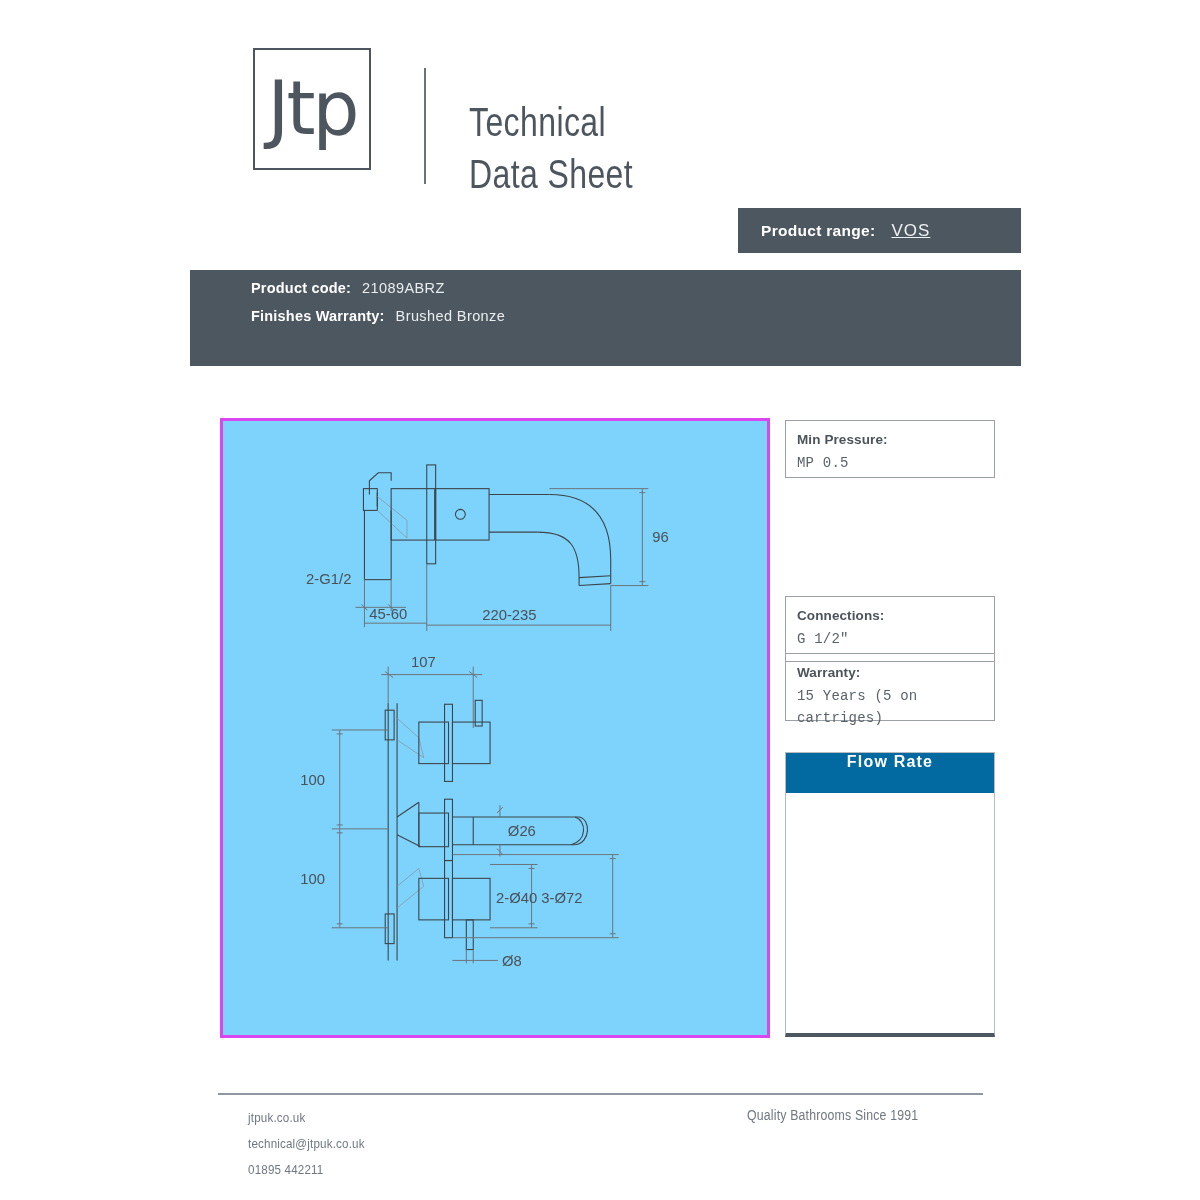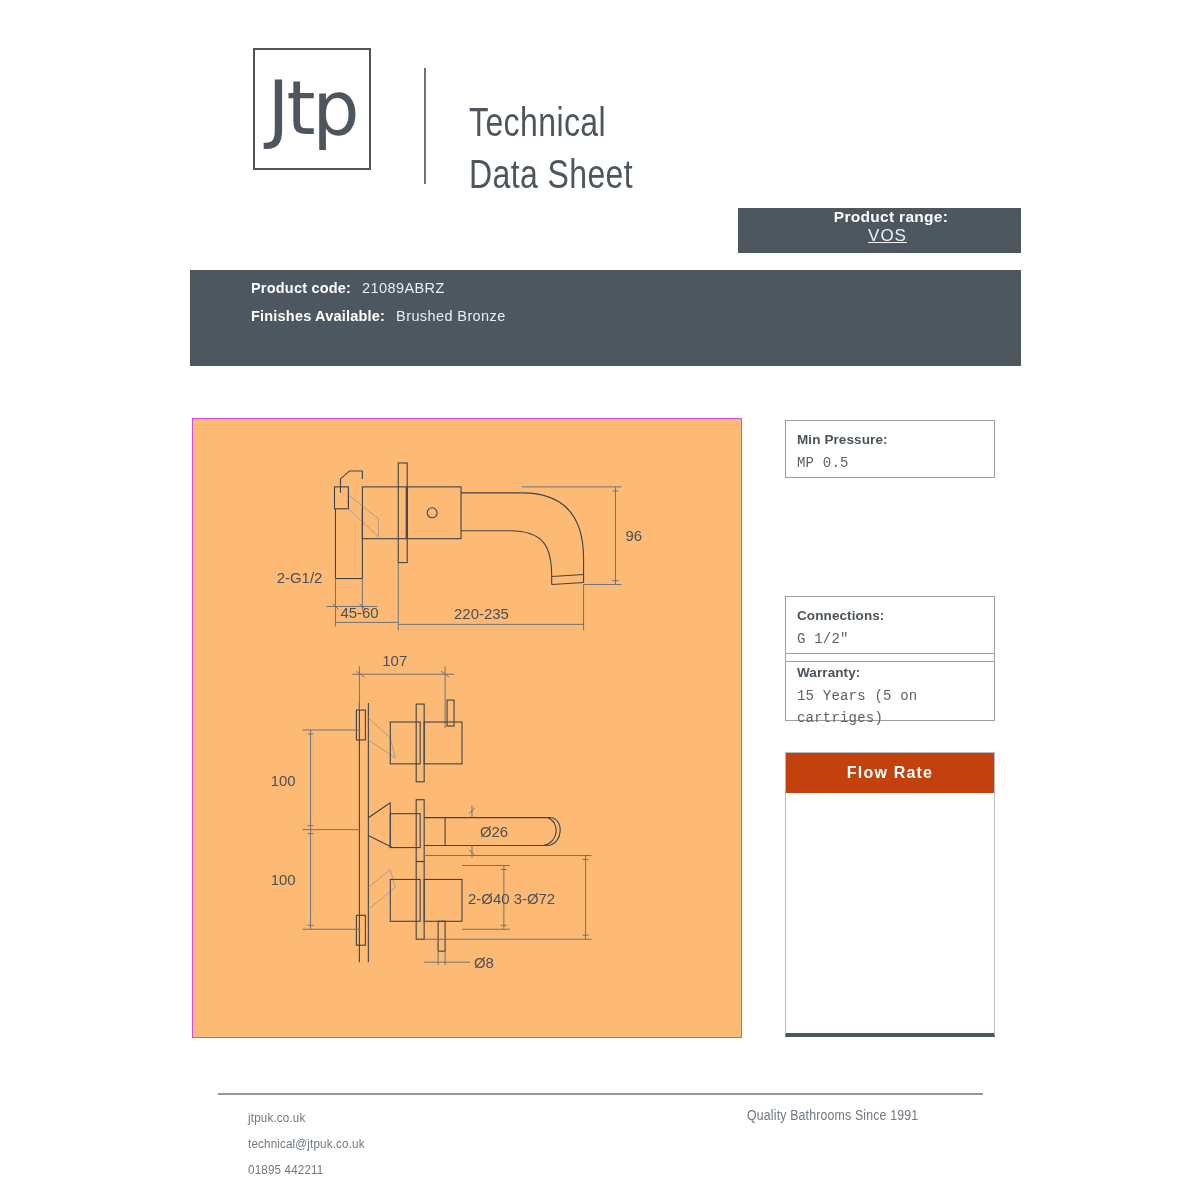--- a/index.html
+++ b/index.html
@@ -70,21 +70,20 @@
   
   .range-bar {
     position: absolute;
     left: 738px;
     top: 208px;
     width: 283px;
     height: 45px;
     background: #4d575f;
     display: flex;
     align-items: center;
-    flex-direction: column;
   }
   .range-label {
     margin-left: 23px;
     font-size: 15.5px;
     font-weight: bold;
     color: #ffffff;
     letter-spacing: 0.3px;
   }
   .range-value {
     margin-left: 16px;
@@ -122,27 +121,27 @@
     margin-left: 11px;
     font-size: 14.5px;
     font-weight: 400;
     color: #e9edef;
     letter-spacing: 0.4px;
   }
 
   
   .drawing-panel {
     position: absolute;
-    left: 192px;
+    left: 220px;
     top: 418px;
     width: 550px;
     height: 620px;
-    border: 1px solid #d946ef;
+    border: 3px solid #d946ef;
     box-sizing: border-box;
-    background: #fdba74;
+    background: #7dd3fc;
   }
   .drawing-svg { display: block; width: 100%; height: 100%; }
 
   
   .spec-box {
     position: absolute;
     left: 785px;
     width: 210px;
     border: 1px solid #9aa0a6;
     box-sizing: border-box;
@@ -176,23 +175,22 @@
     top: 752px;
     width: 210px;
     height: 285px;
     box-sizing: border-box;
     border: 1px solid #b9bcbf;
     border-bottom: 4px solid #4d575f;
     background: #ffffff;
   }
   .flow-header {
     height: 40px;
-    background: #c2410c;
+    background: #0369a1;
     display: flex;
-    align-items: center;
     justify-content: center;
   }
   .flow-title {
     font-size: 16px;
     font-weight: bold;
     color: #ffffff;
     letter-spacing: 1.2px;
   }
   .flow-body { height: calc(100% - 40px); background: #ffffff; }
 
@@ -261,21 +259,21 @@
     <span class="range-label">Product range:</span>
     <span class="range-value">VOS</span>
   </div>
 
   <div class="code-bar">
     <div class="code-row">
       <span class="code-label">Product code:</span>
       <span class="code-value">21089ABRZ</span>
     </div>
     <div class="code-row">
-      <span class="code-label">Finishes Available:</span>
+      <span class="code-label">Finishes Warranty:</span>
       <span class="code-value">Brushed Bronze</span>
     </div>
   </div>
 
   <div class="drawing-panel">
     <svg class="drawing-svg" viewBox="0 0 550 620">
 
       <g>
 
         <path class="ol" d="M148,74 L148,60 L157,52 L170,52 L170,60"></path>

